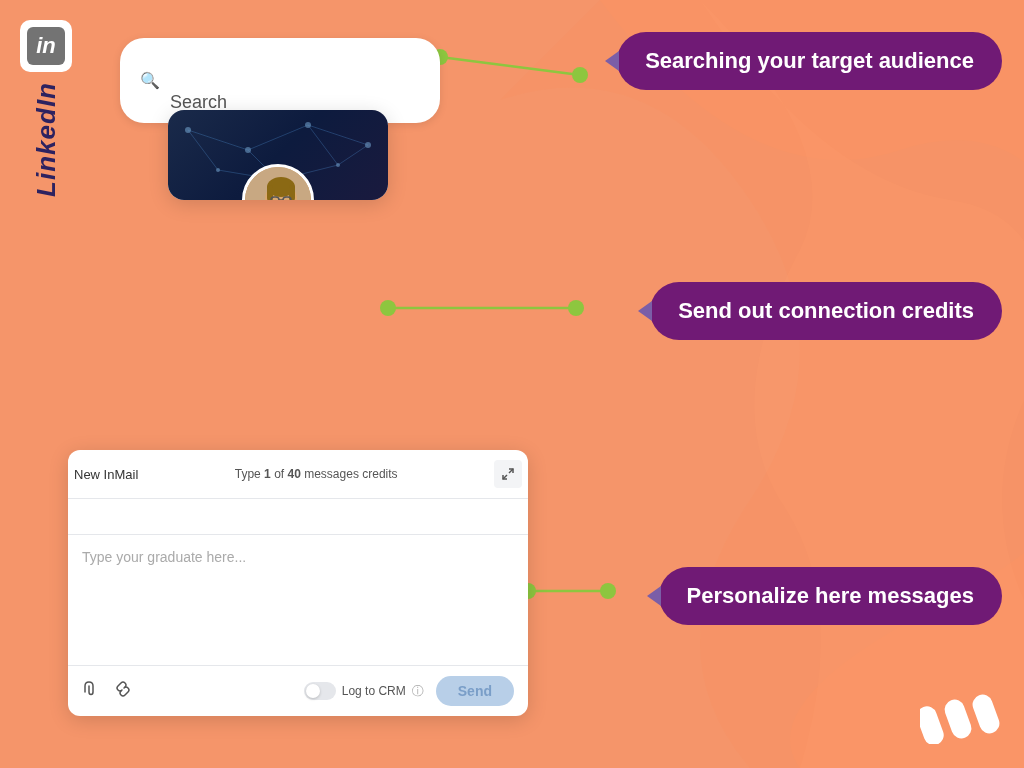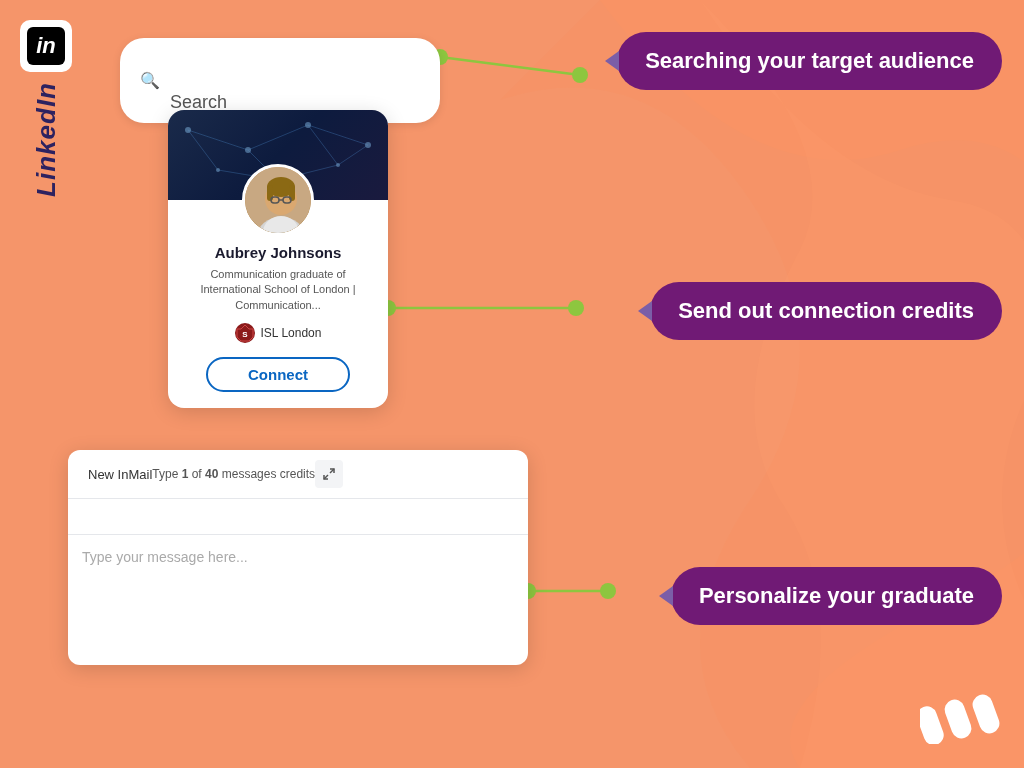--- a/index.html
+++ b/index.html
@@ -31,21 +31,21 @@
       border-radius: 10px;
       display: flex;
       align-items: center;
       justify-content: center;
       margin-bottom: 4px;
     }
 
     .linkedin-icon-box .li-inner {
       width: 38px;
       height: 38px;
-      background: #000000;
+      background: #737373;
       border-radius: 6px;
       display: flex;
       align-items: center;
       justify-content: center;
       color: white;
       font-size: 22px;
       font-weight: 900;
       font-style: italic;
     }
 
@@ -209,21 +209,22 @@
       background: white;
       border-radius: 12px;
       box-shadow: 0 4px 20px rgba(0,0,0,0.15);
       z-index: 10;
       overflow: hidden;
     }
 
     .inmail-header {
       display: flex;
       align-items: center;
-      padding: 10px 20px;
+      justify-content: space-between;
+      padding: 10px 6px;
       border-bottom: 1px solid #e5e7eb;
     }
 
     .inmail-title {
       font-size: 13px;
       color: #333;
       font-weight: 400;
     }
 
     .inmail-credits {
@@ -483,65 +484,76 @@
           <rect x="22" y="18" width="6" height="16" rx="3" fill="#8B6914"></rect>
           <rect x="44" y="18" width="6" height="16" rx="3" fill="#8B6914"></rect>
 
           <rect x="26" y="30" width="8" height="6" rx="3" fill="none" stroke="#555" stroke-width="1.5"></rect>
           <rect x="38" y="30" width="8" height="6" rx="3" fill="none" stroke="#555" stroke-width="1.5"></rect>
           <line x1="34" y1="33" x2="38" y2="33" stroke="#555" stroke-width="1.5"></line>
         </svg>
       </div>
     </div>
   </div>
-  <div class="profile-card-body">
-    <div class="profile-name">Aubrey Johnsons</div>
-    <div class="profile-desc">Communication graduate of International School of London | Communication...</div>
-    <div class="profile-company">
-      <div class="company-icon">
-        <svg viewBox="0 0 20 20" width="20" height="20">
-          <polygon points="10,2 14,6 18,6 18,14 14,18 6,18 2,14 2,6 6,6" fill="#8B1A1A" stroke="#cc4444" stroke-width="1"></polygon>
-          <text x="10" y="14" text-anchor="middle" fill="white" font-size="8" font-weight="bold">S</text>
-        </svg>
-      </div>
-      <span>ISL London</span>
-    </div>
-    <div class="connect-btn">Connect</div>
-  </div>
 </div>
 
 <div class="inmail-panel">
   <div class="inmail-header">
     <span class="inmail-title">New InMail</span>
     <span class="inmail-credits">
       <span>Type</span>&nbsp;<strong>1</strong>&nbsp;<span>of</span>&nbsp;<strong>40</strong>&nbsp;<span>messages credits</span>
     </span>
     <div class="inmail-expand">
       <svg width="14" height="14" viewBox="0 0 14 14">
         <polyline points="2,8 2,12 6,12" fill="none" stroke="#555" stroke-width="1.5"></polyline>
         <polyline points="8,2 12,2 12,6" fill="none" stroke="#555" stroke-width="1.5"></polyline>
         <line x1="2" y1="12" x2="6" y2="8" stroke="#555" stroke-width="1.5"></line>
         <line x1="12" y1="2" x2="8" y2="6" stroke="#555" stroke-width="1.5"></line>
       </svg>
     </div>
   </div>
   <div class="inmail-subject-area"></div>
-  <div class="inmail-body">Type your message here...</div>
+  <div class="inmail-body">Type your graduate here...</div>
+  <div class="inmail-footer">
+    <div class="inmail-footer-left">
+      <span class="inmail-footer-icon">
+        <svg width="18" height="18" viewBox="0 0 18 18">
+          <path d="M3 12 L3 6 Q3 2 7 2 Q11 2 11 6 L11 12 Q11 14.5 9 14.5 Q7 14.5 7 12 L7 6" fill="none" stroke="#555" stroke-width="1.5" stroke-linecap="round"></path>
+        </svg>
+      </span>
+      <span class="inmail-footer-icon">
+        <svg width="18" height="18" viewBox="0 0 18 18">
+          <path d="M7 11 Q5 13 7 15 Q9 17 11 15 L14 12 Q16 10 14 8 Q12 6 10 8" fill="none" stroke="#555" stroke-width="1.5" stroke-linecap="round"></path>
+          <path d="M11 7 Q13 5 11 3 Q9 1 7 3 L4 6 Q2 8 4 10 Q6 12 8 10" fill="none" stroke="#555" stroke-width="1.5" stroke-linecap="round"></path>
+        </svg>
+      </span>
+    </div>
+    <div class="inmail-footer-right">
+      <div class="log-crm">
+        <div class="toggle-switch">
+          <div class="toggle-knob"></div>
+        </div>
+        <span>Log to CRM</span>
+        <span style="color:#aaa;font-size:12px;">ⓘ</span>
+      </div>
+      <button class="send-btn">Send</button>
+    </div>
+  </div>
 </div>
 
 <div class="label-bubble label-bubble-1">
   <span>Searching your target audience</span>
 </div>
 
 <div class="label-bubble label-bubble-2">
   <span>Send out connection credits</span>
 </div>
 
 <div class="label-bubble label-bubble-3">
-  <span>Personalize your graduate</span>
+  <span>Personalize here messages</span>
 </div>
 
 <div class="brand-mark">
   <svg width="80" height="50" viewBox="0 0 80 50" xmlns="http://www.w3.org/2000/svg">
     <rect x="0" y="10" width="20" height="40" rx="10" fill="white" transform="rotate(-20, 15, 30)"></rect>
     <rect x="28" y="5" width="20" height="40" rx="10" fill="white" transform="rotate(-20, 38, 25)"></rect>
     <rect x="56" y="0" width="20" height="40" rx="10" fill="white" transform="rotate(-20, 66, 20)"></rect>
   </svg>
 </div>
 

